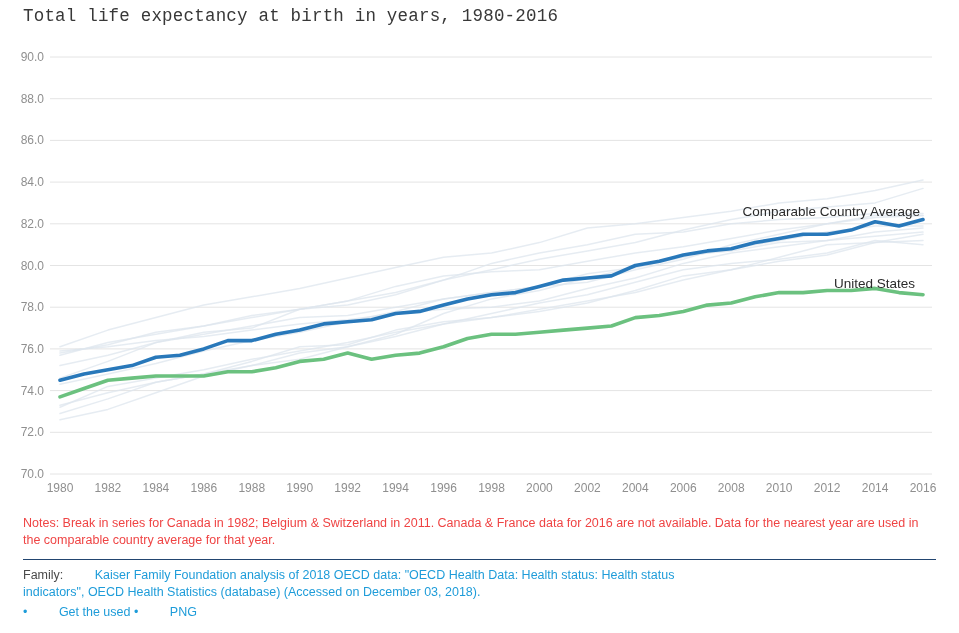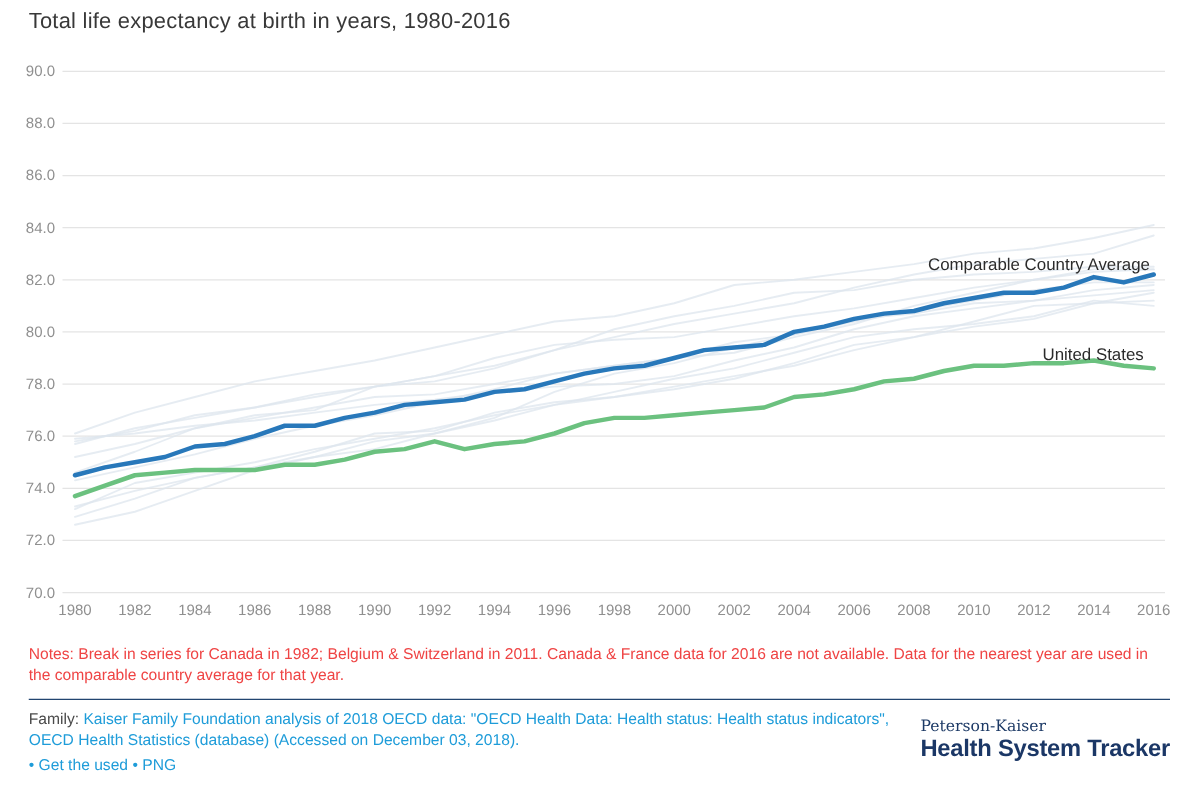--- a/index.html
+++ b/index.html
@@ -1,30 +1,30 @@
 <!DOCTYPE html>
 <html><head>
 <meta charset="utf-8">
 <style>
   html,body { margin:0; padding:0; background:#ffffff; }
   body { width:959px; height:633px; overflow:hidden; font-family:"Liberation Sans", sans-serif; }
   .chart-wrap { position:relative; width:959px; height:505px; }
   .chart-title {
     position:absolute; left:23px; top:6px; margin:0;
-    font-family:Liberation Sans, sans-serif;
+    font-family:Liberation Mono, monospace;
     font-size:17.5px; font-weight:500; color:#383838; letter-spacing:.2px;
   }
   .chart-svg { display:block; position:absolute; left:0; top:0; }
   .notes {
     margin:10px 23px 0 23px; font-size:12.5px; line-height:1.38; color:#ef4444;
   }
   .rule { margin:9px 23px 0 23px; border-top:1px solid #224570; height:0; }
   .footer { display:flex; align-items:flex-start; padding:7px 23px 0 23px; }
   .source-block { width:706px; font-size:12.5px; line-height:1.42; color:#4a4a4a; }
-  .source-link { color:#1e9cd9; text-decoration:none; cursor:pointer; }
+  .source-link { color:#1e9cd9; text-decoration:none; cursor:pointer;margin-left:28px; }
   .dl-row { margin-top:2px; }
   .bullet { color:#1e9cd9; }
   .branding { margin-left:auto; padding-top:6px; text-align:left; }
   .branding-top {
     font-family:"DejaVu Serif", "Liberation Serif", serif;
     font-size:12.5px; color:#1d3a66; margin:0 0 1px 0;
   }
   .branding-main {
     font-size:19px; font-weight:bold; color:#1b3766; margin:0;
     letter-spacing:-0.2px; font-family:"Liberation Sans", sans-serif;
@@ -102,17 +102,13 @@
 <div class="footer">
   <div class="source-block">
     <span>Family: </span><a class="source-link">Kaiser Family Foundation analysis of 2018 OECD data: "OECD Health Data: Health status: Health status indicators", OECD Health Statistics (database) (Accessed on December 03, 2018).</a>
     <div class="dl-row">
       <span class="bullet">•</span>
       <a class="source-link">Get the used</a>
       <span class="bullet">•</span>
       <a class="source-link">PNG</a>
     </div>
   </div>
-  <div class="branding">
-    <p class="branding-top">Peterson-Kaiser</p>
-    <p class="branding-main">Health System Tracker</p>
-  </div>
 </div>
 
 </body></html>

